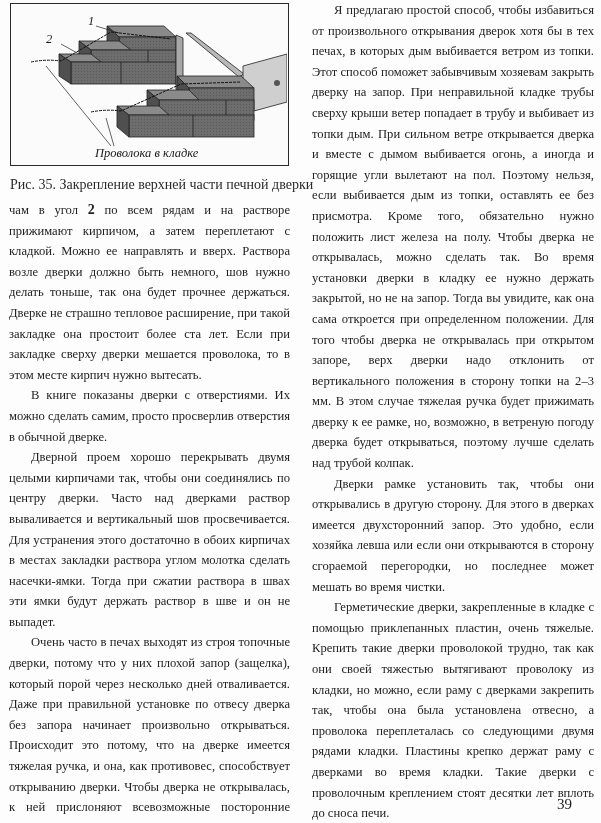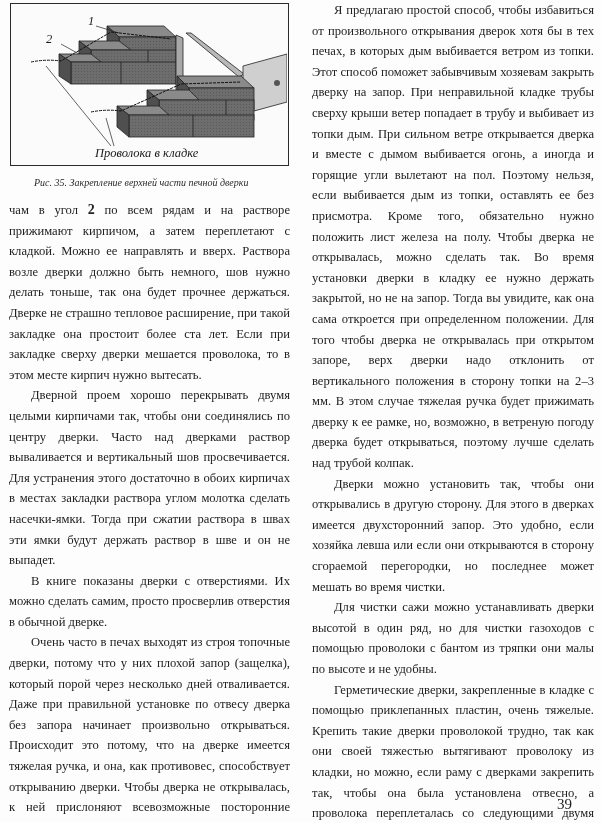--- a/index.html
+++ b/index.html
@@ -14,24 +14,23 @@
       position: absolute; left: 10px; top: 3px; width: 279px; height: 163px;
       border: 1.5px solid #2a2a2a; background: #fbfbfb;
     }
     .figure svg { position: absolute; left: 0; top: 0; }
     .fig-label {
       position: absolute; font-style: italic; font-size: 12.5px; color: #1a1a1a;
       font-family: "Liberation Serif", "DejaVu Serif", serif;
     }
     .caption {
       position: absolute; left: 10px; top: 177px; width: 285px;
-      font-style: italic; font-size: 10px; color: #2a2a2a;
+      font-size: 14px; color: #2a2a2a;
       font-family: "Liberation Serif", "DejaVu Serif", serif;
       white-space: nowrap;
-      margin-left: 24px;
     }
     .col {
       position: absolute; font-size: 12.6px; line-height: 20.6px;
       text-align: justify; color: #222;
       font-family: "Liberation Serif", "DejaVu Serif", serif;
     }
     .col-left { left: 9px; top: 200px; width: 281px; }
     .col-right { left: 312px; top: 0px; width: 282px; }
     .col p { text-indent: 22px; }
     .col p.noindent { text-indent: 0; }
@@ -97,27 +96,26 @@
     </svg>
     <span class="fig-label" style="left:77px; top:10px;">1</span>
     <span class="fig-label" style="left:35px; top:28px;">2</span>
     <span class="fig-label" style="left:60px; top:142px;margin-left:24px;">Проволока в кладке</span>
   </div>
 
   <div class="caption">Рис. 35. Закрепление верхней части печной дверки</div>
 
   <div class="col col-left">
     <p class="noindent"><span>чам в угол </span><span class="bold-num">2</span><span> по всем рядам и на растворе прижимают кирпичом, а затем переплетают с кладкой. Можно ее направлять и вверх. Раствора возле дверки должно быть немного, шов нужно делать тоньше, так она будет прочнее держаться. Дверке не страшно тепловое расширение, при такой закладке она простоит более ста лет. Если при закладке сверху дверки мешается проволока, то в этом месте кирпич нужно вытесать.</span></p>
+    <p>В книге показаны дверки с отверстиями. Их можно сделать самим, просто просверлив отверстия в обычной дверке.</p>
     <p>Дверной проем хорошо перекрывать двумя целыми кирпичами так, чтобы они соединялись по центру дверки. Часто над дверками раствор вываливается и вертикальный шов просвечивается. Для устранения этого достаточно в обоих кирпичах в местах закладки раствора углом молотка сделать насечки-ямки. Тогда при сжатии раствора в швах эти ямки будут держать раствор в шве и он не выпадет.</p>
-    <p>В книге показаны дверки с отверстиями. Их можно сделать самим, просто просверлив отверстия в обычной дверке.</p>
     <p>Очень часто в печах выходят из строя топочные дверки, потому что у них плохой запор (защелка), который порой через несколько дней отваливается. Даже при правильной установке по отвесу дверка без запора начинает произвольно открываться. Происходит это потому, что на дверке имеется тяжелая ручка, и она, как противовес, способствует открыванию дверки. Чтобы дверка не открывалась, к ней прислоняют всевозможные посторонние предметы – кочергу или полено, которое начинает дымить и частенько загорается. Промышленность, видимо, не в состоянии изобрести надежный запор для топочной дверки.</p>
   </div>
 
   <div class="col col-right">
     <p>Я предлагаю простой способ, чтобы избавиться от произвольного открывания дверок хотя бы в тех печах, в которых дым выбивается ветром из топки. Этот способ поможет забывчивым хозяевам закрыть дверку на запор. При неправильной кладке трубы сверху крыши ветер попадает в трубу и выбивает из топки дым. При сильном ветре открывается дверка и вместе с дымом выбивается огонь, а иногда и горящие угли вылетают на пол. Поэтому нельзя, если выбивается дым из топки, оставлять ее без присмотра. Кроме того, обязательно нужно положить лист железа на полу. Чтобы дверка не открывалась, можно сделать так. Во время установки дверки в кладку ее нужно держать закрытой, но не на запор. Тогда вы увидите, как она сама откроется при определенном положении. Для того чтобы дверка не открывалась при открытом запоре, верх дверки надо отклонить от вертикального положения в сторону топки на 2–3 мм. В этом случае тяжелая ручка будет прижимать дверку к ее рамке, но, возможно, в ветреную погоду дверка будет открываться, поэтому лучше сделать над трубой колпак.</p>
-    <p>Дверки можно установить так, чтобы они открывались в другую сторону. Для этого в дверках имеется двухсторонний запор. Это удобно, если хозяйка левша или если они открываются в сторону сгораемой перегородки, но последнее может мешать во время чистки.</p>
-    <p>Для чистки сажи можно устанавливать дверки высотой в один ряд, но для чистки газоходов с помощью проволоки с бантом из тряпки они малы по высоте и не удобны.</p>
+    <p>Дверки рамке установить так, чтобы они открывались в другую сторону. Для этого в дверках имеется двухсторонний запор. Это удобно, если хозяйка левша или если они открываются в сторону сгораемой перегородки, но последнее может мешать во время чистки.</p>
     <p>Герметические дверки, закрепленные в кладке с помощью приклепанных пластин, очень тяжелые. Крепить такие дверки проволокой трудно, так как они своей тяжестью вытягивают проволоку из кладки, но можно, если раму с дверками закрепить так, чтобы она была установлена отвесно, а проволока переплеталась со следующими двумя рядами кладки. Пластины крепко держат раму с дверками во время кладки. Такие дверки с проволочным креплением стоят десятки лет вплоть до сноса печи.</p>
 
   </div>
 
   <div class="page-number">39</div>
 </div>
 
 </body></html>

